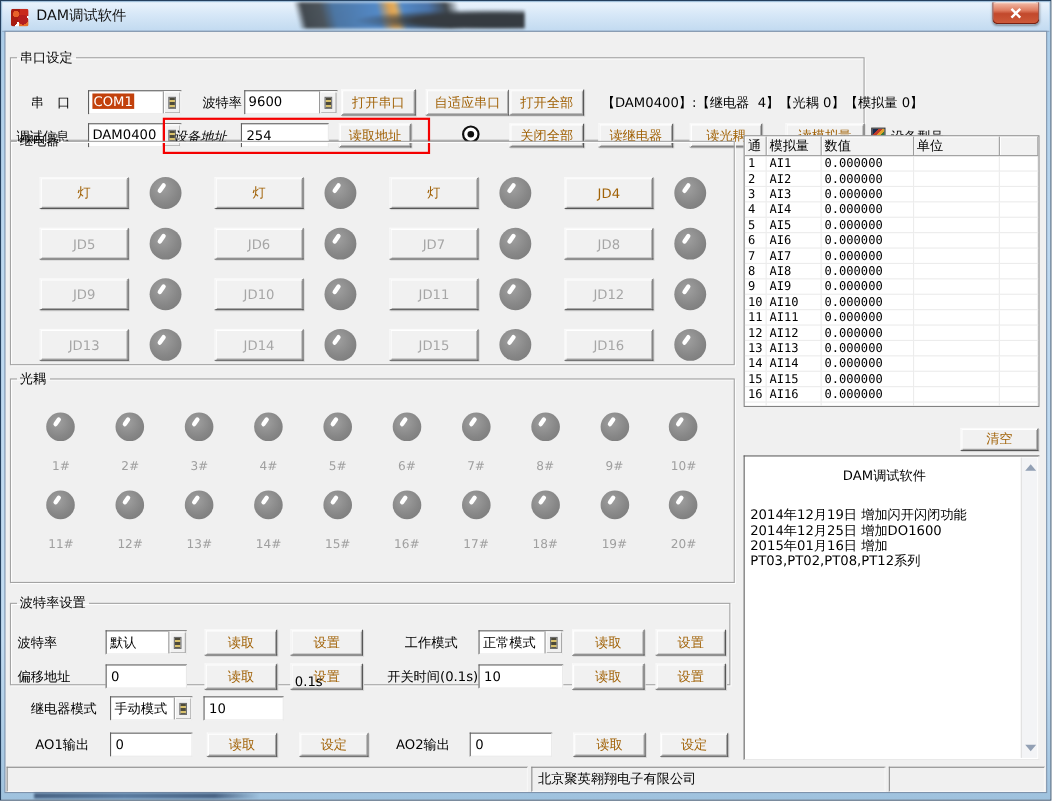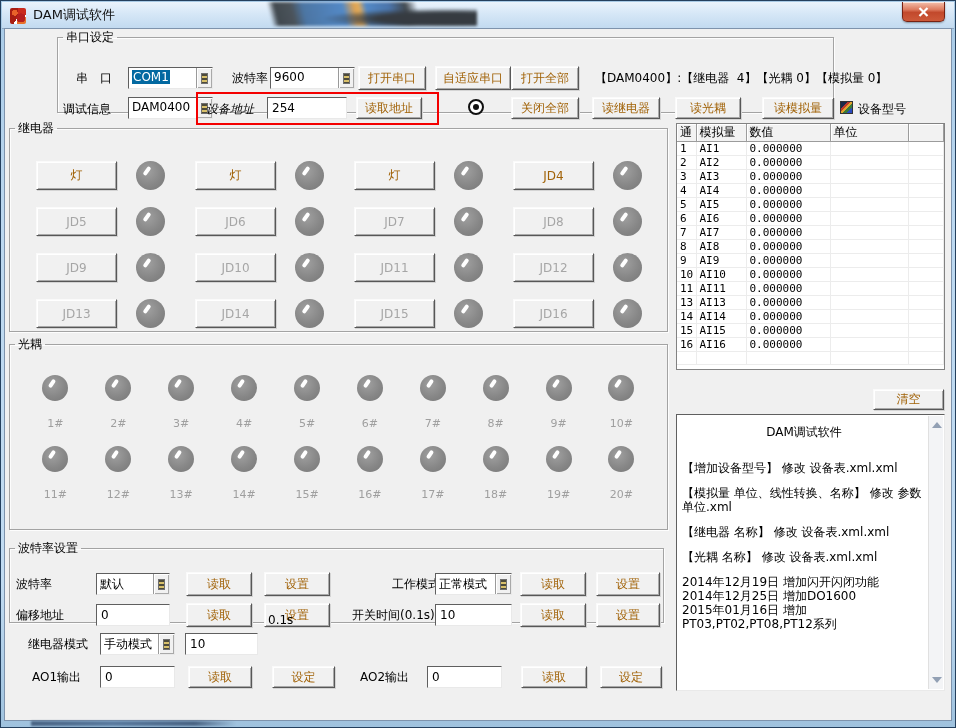--- a/index.html
+++ b/index.html
@@ -40,21 +40,21 @@
   .btn { background:#f1f1f1; border:1px solid; border-color:#fafafa #575757 #575757 #fafafa;
     box-shadow:inset 1px 1px 0 #fff, inset -1px -1px 0 #a9a9a9, 1px 1px 0 #d4d4d4;
     font-family:inherit; font-size:12px; color:#a16207; text-align:center; padding:0; }
   .btn.abs { position:absolute; }
   .btn.disabled { color:#a6a6a6; }
   
   .field, .combo { position:absolute; background:#fff; border:1px solid; border-color:#5f5f5f #e9e9e9 #e9e9e9 #5f5f5f; }
   input.field { font-family:inherit; font-size:12px; padding:1px 4px; }
   .combo { display:flex; align-items:stretch; }
   .combo-text { flex:1; padding:2px 0 0 3px; font-size:12px; white-space:pre; overflow:hidden; }
-  .combo-text .hl { background:#0369a1; color:#fff; padding:0 1px; }
+  .combo-text .hl { background:#c2410c; color:#fff; padding:0 1px; }
   .combo-dd { width:16px; background:#f1f1f1; border-left:1px solid #9a9a9a;
     box-shadow:inset 1px 1px 0 #fff, inset -1px -1px 0 #a9a9a9; display:flex; align-items:center; justify-content:center; }
   .dd-glyph { width:7px; height:11px; border:1px solid #6f6f6f;
     background:repeating-linear-gradient(180deg,#4d4a3a 0 2px,#d8c06a 2px 4px); }
   
   .led { width:29px; height:29px; border-radius:50%; position:relative; flex:none;
     background:radial-gradient(circle at 40% 35%, #a0a0a0 0%, #878787 55%, #777 100%); }
   .led::after { content:""; position:absolute; left:9px; top:5px; width:4px; height:10px; border-radius:3px;
     background:#fff; transform:rotate(35deg); }
   .led.sm { width:26px; height:26px; }
@@ -109,21 +109,21 @@
     <div class="titlebar-photo"></div>
     <div class="close-btn">
       <svg width="11" height="10" viewBox="0 0 11 10">
         <path d="M1.5 1 L9.5 9 M9.5 1 L1.5 9" stroke="#fff" stroke-width="2.2" fill="none"></path>
       </svg>
     </div>
   </div>
 
   <div class="client">
 
-    <fieldset class="group" style="left:4px;top:0;width:777px;height:84px;margin-left:48px;">
+    <fieldset class="group" style="left:4px;top:15px;width:777px;height:84px;">
       <legend>串口设定</legend>
       <span class="lbl" style="left:18px;top:25px;">串　口</span>
       <div class="combo" style="left:70px;top:21px;width:85px;height:22px;">
         <span class="combo-text"><span class="hl">COM1</span></span>
         <span class="combo-dd">
             <span class="dd-glyph"></span>
           </span>
       </div>
       <span class="lbl" style="left:174px;top:25px;">波特率</span>
       <div class="combo" style="left:212px;top:21px;width:85px;height:22px;">
@@ -344,20 +344,27 @@
             </tr>
 
             <tr>
               <td>11</td>
               <td>AI11</td>
               <td>0.000000</td>
               <td></td>
               <td></td>
             </tr>
 
+            <tr>
+              <td>12</td>
+              <td>AI12</td>
+              <td>0.000000</td>
+              <td></td>
+              <td></td>
+            </tr>
 
             <tr>
               <td>13</td>
               <td>AI13</td>
               <td>0.000000</td>
               <td></td>
               <td></td>
             </tr>
 
             <tr>
@@ -500,27 +507,20 @@
             <div class="led sm"></div>
             <div class="opto-label">20#</div>
           </div>
         </div>
     </fieldset>
 
     <button class="btn abs" style="left:868px;top:360px;width:71px;height:21px;">清空</button>
     <div class="logbox" style="left:671px;top:385px;width:269px;height:277px;">
       <div class="log-content">
         <div class="log-title">DAM调试软件</div>
-        <div>
-
-        <div class="log-entry">【增加设备型号】 修改  设备表.xml.xml</div>
-            <div class="log-entry">【模拟量 单位、线性转换、名称】 修改 参数单位.xml</div>
-            <div class="log-entry">【继电器 名称】 修改  设备表.xml.xml</div>
-            <div class="log-entry">【光耦 名称】 修改  设备表.xml.xml</div>
-          </div>
         <div class="log-history">
 
         <div class="log-entry">2014年12月19日  增加闪开闪闭功能</div>
             <div class="log-entry">2014年12月25日  增加DO1600</div>
             <div class="log-entry">2015年01月16日  增加PT03,PT02,PT08,PT12系列</div>
           </div>
       </div>
       <div class="vscroll">
         <div class="sb-up"></div>
         <div class="sb-down"></div>
@@ -531,21 +531,21 @@
       <legend>波特率设置</legend>
       <span class="lbl" style="left:6px;top:20px;">波特率</span>
       <div class="combo" style="left:86px;top:16px;width:74px;height:22px;">
         <span class="combo-text">默认</span>
         <span class="combo-dd">
             <span class="dd-glyph"></span>
           </span>
       </div>
       <button class="btn abs" style="left:176px;top:15px;width:66px;height:24px;">读取</button>
       <button class="btn abs" style="left:254px;top:15px;width:66px;height:24px;">设置</button>
-      <span class="lbl" style="left:358px;top:20px;margin-left:24px;">工作模式</span>
+      <span class="lbl" style="left:358px;top:20px;">工作模式</span>
       <div class="combo" style="left:425px;top:16px;width:77px;height:22px;">
         <span class="combo-text">正常模式</span>
         <span class="combo-dd">
             <span class="dd-glyph"></span>
           </span>
       </div>
       <button class="btn abs" style="left:510px;top:15px;width:66px;height:24px;">读取</button>
       <button class="btn abs" style="left:586px;top:15px;width:64px;height:24px;">设置</button>
 
       <span class="lbl" style="left:6px;top:51px;">偏移地址</span>
@@ -570,16 +570,21 @@
 
     <span class="lbl" style="left:27px;top:641px;">AO1输出</span>
     <input class="field" style="left: 95px; top: 637px; width: 75px; height: 22px;" value="0">
     <button class="btn abs" style="left:183px;top:637px;width:64px;height:22px;">读取</button>
     <button class="btn abs" style="left:267px;top:637px;width:63px;height:22px;">设定</button>
     <span class="lbl" style="left:355px;top:641px;">AO2输出</span>
     <input class="field" style="left: 422px; top: 637px; width: 75px; height: 22px;" value="0">
     <button class="btn abs" style="left:516px;top:637px;width:66px;height:22px;">读取</button>
     <button class="btn abs" style="left:595px;top:637px;width:62px;height:22px;">设定</button>
 
+    <div class="statusbar">
+      <div class="spanel" style="width:474px;"></div>
+      <div class="spanel" style="width:322px;">北京聚英翱翔电子有限公司</div>
+      <div class="spanel" style="flex:1;"></div>
+    </div>
   </div>
 
   <div class="bottom-smudge"></div>
 </div>
 
 </body></html>

